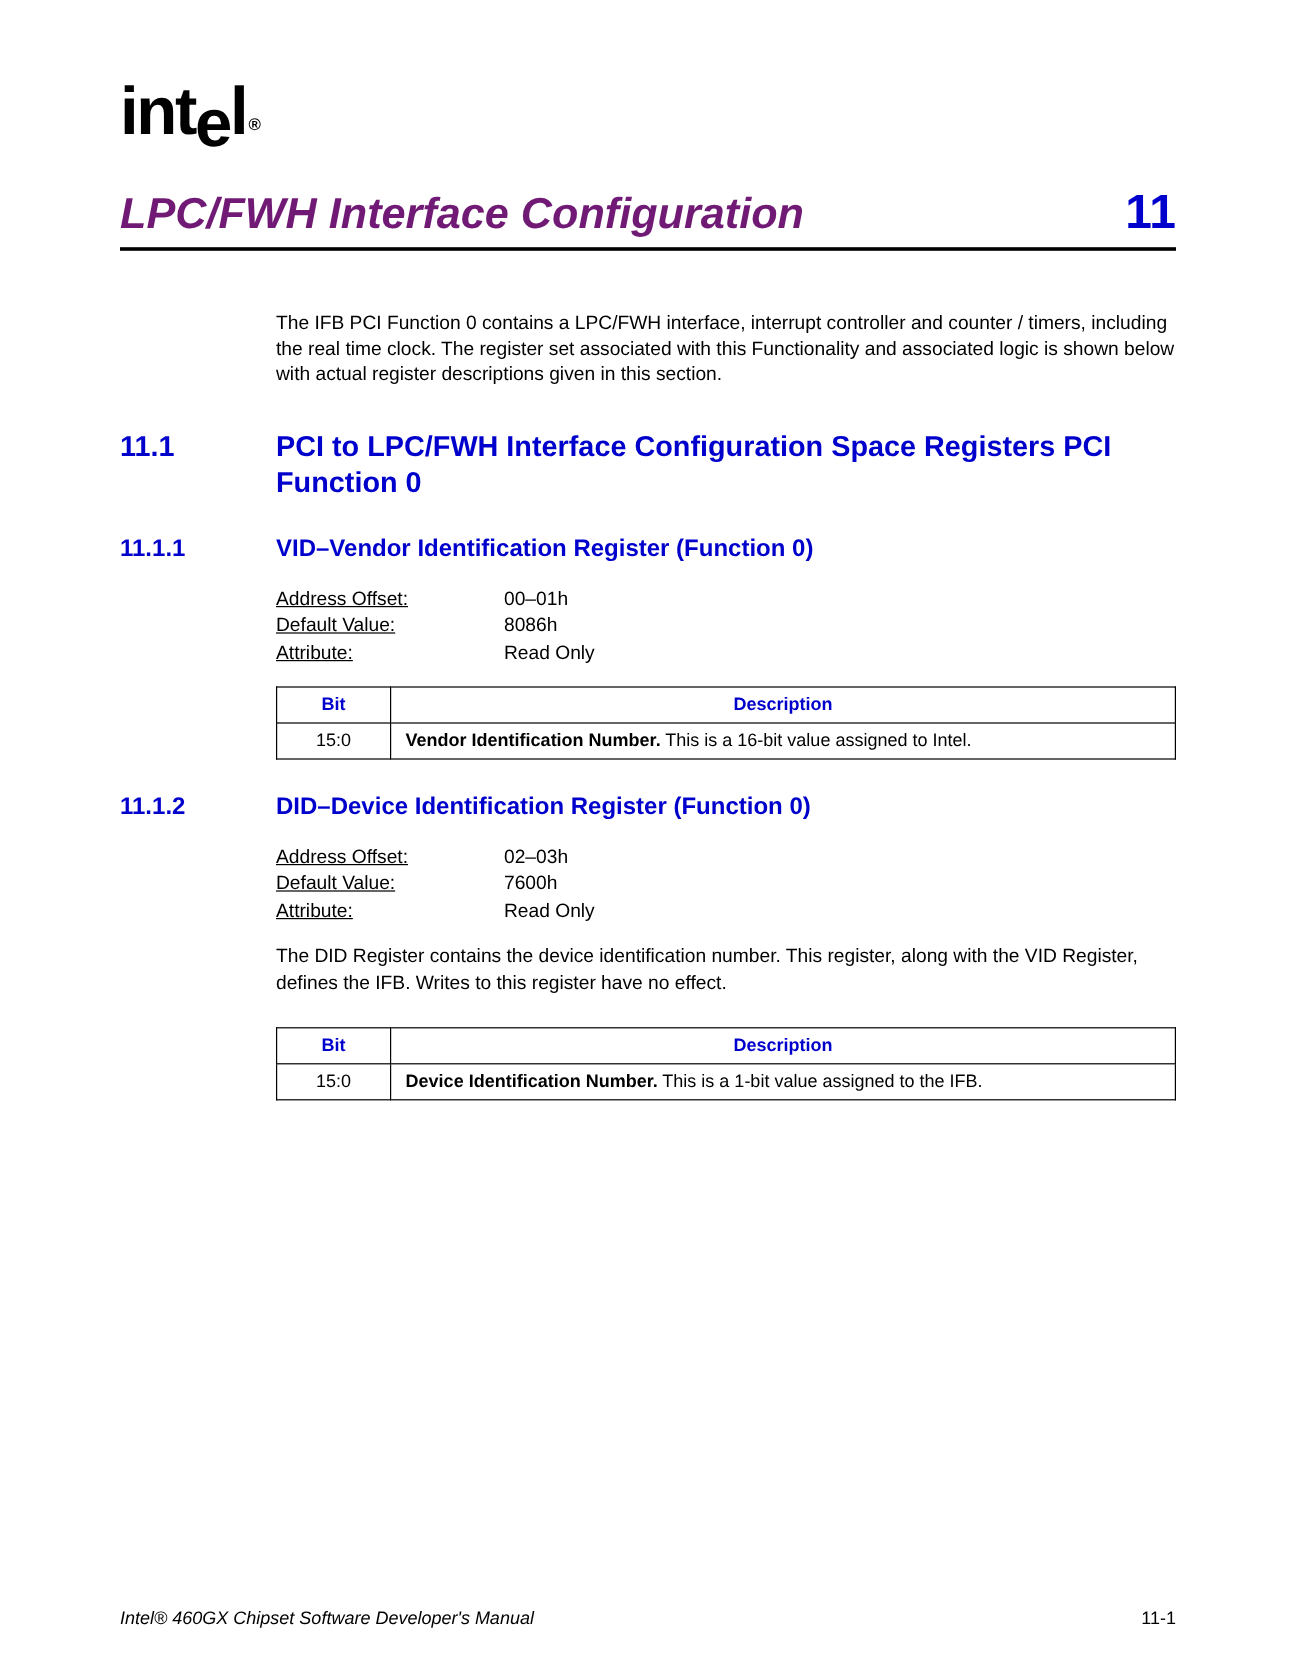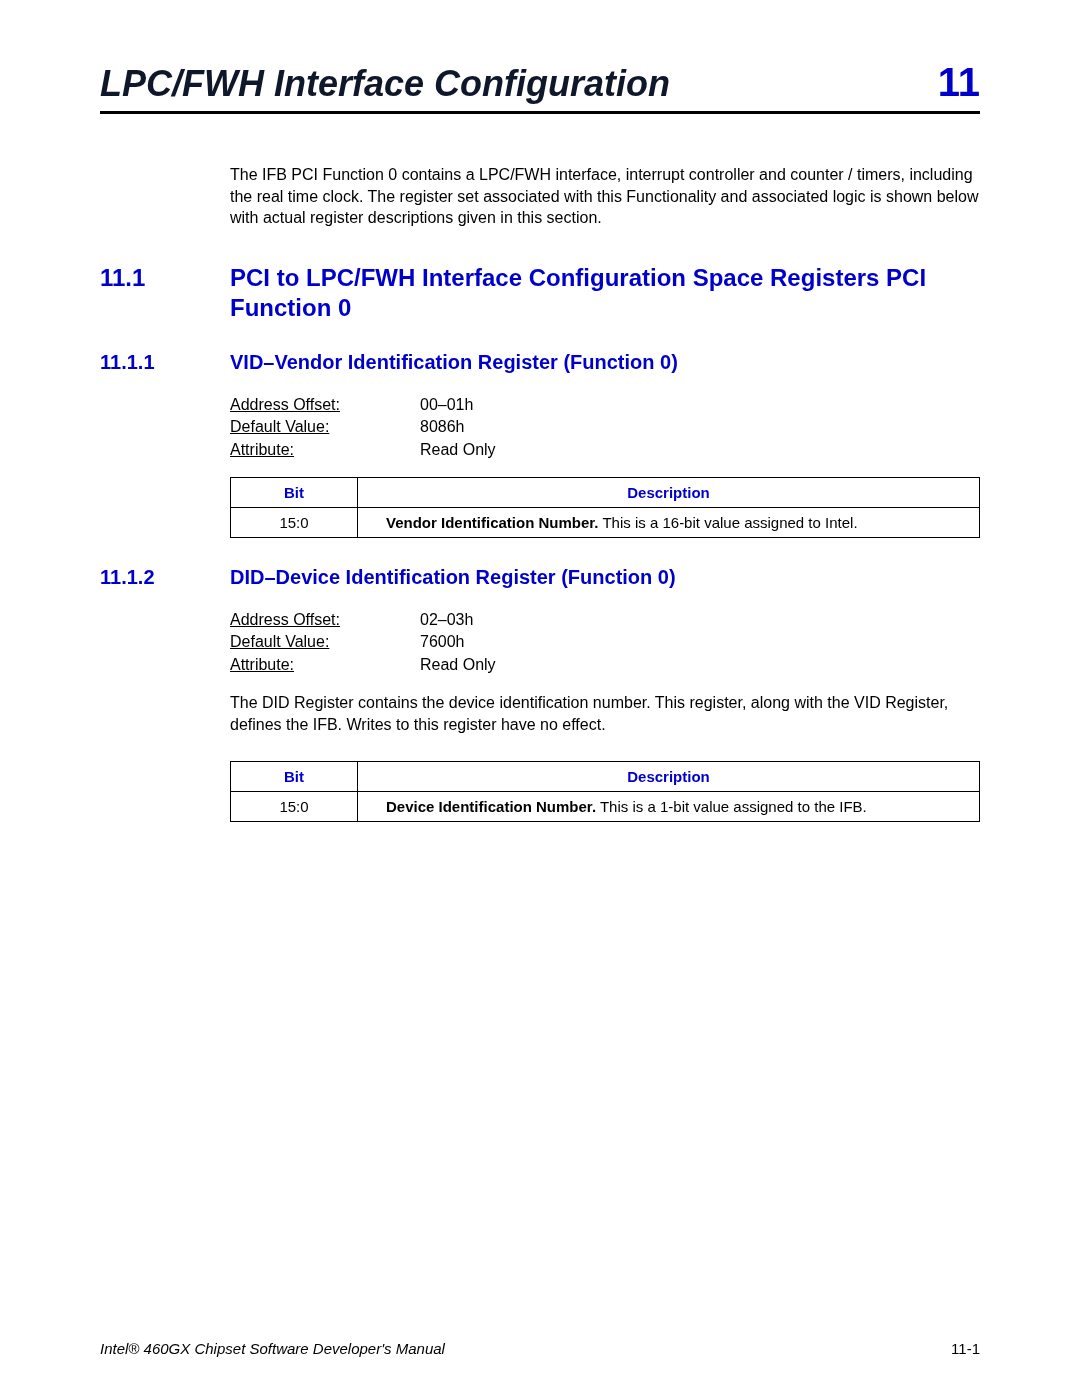--- a/index.html
+++ b/index.html
@@ -39,21 +39,21 @@
   }
   .chapter-head {
     display: flex;
     justify-content: space-between;
     align-items: baseline;
     border-bottom: 3px solid #000;
     padding-bottom: 6px;
     margin-bottom: 50px;
   }
   .chapter-title {
-    color: #0f172a;
+    color: #701a75;
     font-style: italic;
     font-weight: bold;
     font-size: 36px;
   }
   .chapter-num {
     color: #0000cc;
     font-weight: bold;
     font-size: 40px;
   }
   .body-text {
@@ -103,21 +103,21 @@
   }
   .reg-table {
     margin-left: 130px;
     border-collapse: collapse;
     font-size: 15px;
     width: 750px;
     margin-top: 14px;
   }
   .reg-table th, .reg-table td {
     border: 1px solid #000;
-    padding: 6px 28px;
+    padding: 6px 12px;
     text-align: left;
     vertical-align: middle;
   }
   .reg-table th {
     color: #0000cc;
     font-weight: bold;
     text-align: center;
   }
   .reg-table th.desc {
     text-align: center;
@@ -138,20 +138,23 @@
   }
   .footer .pagenum {
     font-style: normal;
   }
 </style>
 </head>
 <body>
 
 <div class="page">
 
+  <div class="logo">
+    int<span class="drop">e</span>l<span class="reg">®</span>
+  </div>
 
   <div class="chapter-head">
     <span class="chapter-title">LPC/FWH Interface Configuration</span>
     <span class="chapter-num">11</span>
   </div>
 
   <div class="body-text">The IFB PCI Function 0 contains a LPC/FWH interface, interrupt controller and counter / timers, including the real time clock. The register set associated with this Functionality and associated logic is shown below with actual register descriptions given in this section.</div>
 
   <div class="section-head">
     <span class="num">11.1</span>

